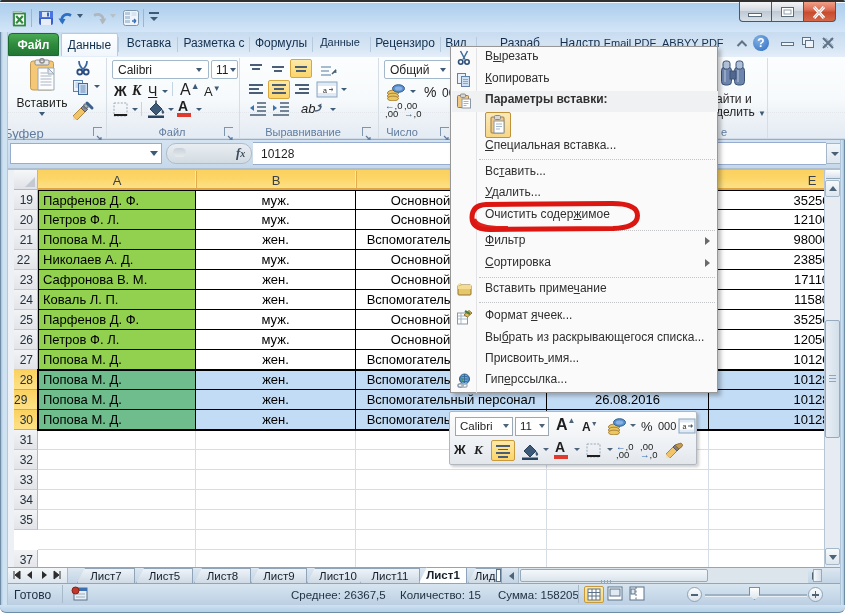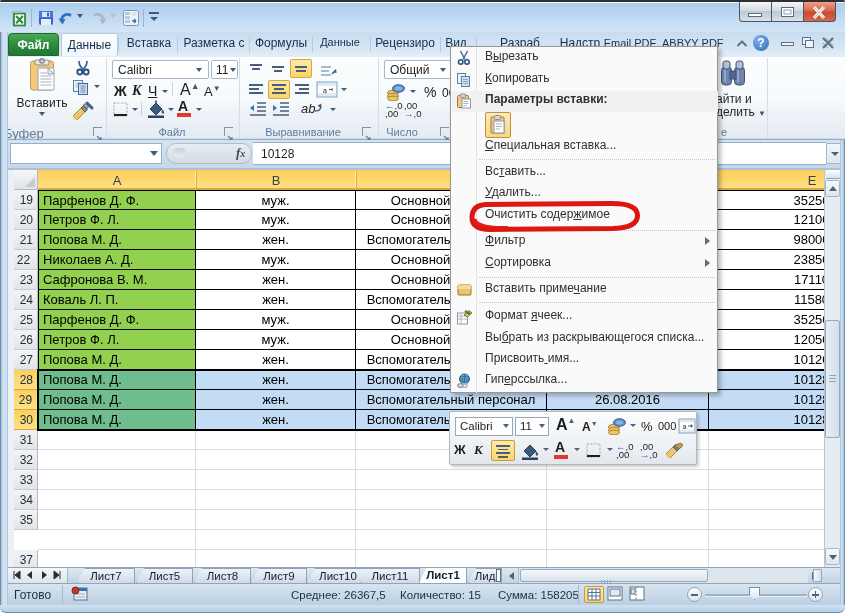--- a/index.html
+++ b/index.html
@@ -369,21 +369,21 @@
         <div class="abs" style="left:188px;top:180px;width:160px;height:20px;background:#fff;border-right:1px solid #000;border-bottom:1px solid #000;font-size:13px;color:#000;text-align:center;line-height:19px;overflow:hidden;white-space:nowrap;">жен.</div>
         <div class="abs" style="left:348px;top:180px;width:191px;height:20px;background:#fff;border-right:1px solid #000;border-bottom:1px solid #000;font-size:13px;color:#000;text-align:center;line-height:19px;overflow:hidden;white-space:nowrap;">Вспомогательный персонал</div>
         <div class="abs" style="left:539px;top:180px;width:162px;height:20px;background:#fff;border-right:1px solid #000;border-bottom:1px solid #000;font-size:13px;color:#000;text-align:center;line-height:19px;overflow:hidden;white-space:nowrap;">05.05.2016</div>
         <div class="abs" style="left:701px;top:180px;width:206px;height:20px;background:#fff;border-right:1px solid #000;border-bottom:1px solid #000;font-size:13px;color:#000;text-align:center;line-height:19px;overflow:hidden;white-space:nowrap;">10120</div>
         <div class="abs" style="left:6px;top:200px;width:24px;height:20px;background:linear-gradient(#fbd15f,#fde187);border-right:1px solid #dfa542;border-bottom:1px solid #dfa542;font-size:12px;color:#22303c;text-align:right;padding:3px 4px 0 0;">28</div>
         <div class="abs" style="left:30px;top:200px;width:158px;height:20px;background:#6fbc8d;border-right:1px solid #000;border-bottom:1px solid #000;border-left:1px solid #000;font-size:13px;color:#000;text-align:left;padding-left:4px;line-height:19px;overflow:hidden;white-space:nowrap;">Попова М. Д.</div>
         <div class="abs" style="left:188px;top:200px;width:160px;height:20px;background:#c3dcf5;border-right:1px solid #000;border-bottom:1px solid #000;font-size:13px;color:#000;text-align:center;line-height:19px;overflow:hidden;white-space:nowrap;">жен.</div>
         <div class="abs" style="left:348px;top:200px;width:191px;height:20px;background:#c3dcf5;border-right:1px solid #000;border-bottom:1px solid #000;font-size:13px;color:#000;text-align:center;line-height:19px;overflow:hidden;white-space:nowrap;">Вспомогательный персонал</div>
         <div class="abs" style="left:539px;top:200px;width:162px;height:20px;background:#c3dcf5;border-right:1px solid #000;border-bottom:1px solid #000;font-size:13px;color:#000;text-align:center;line-height:19px;overflow:hidden;white-space:nowrap;">26.08.2016</div>
         <div class="abs" style="left:701px;top:200px;width:206px;height:20px;background:#c3dcf5;border-right:1px solid #000;border-bottom:1px solid #000;font-size:13px;color:#000;text-align:center;line-height:19px;overflow:hidden;white-space:nowrap;">10128</div>
-        <div class="abs" style="left:6px;top:220px;width:24px;height:20px;background:linear-gradient(#fbd15f,#fde187);border-right:1px solid #dfa542;border-bottom:1px solid #dfa542;font-size:12px;color:#22303c;text-align:center;padding:3px 0 0 0;">29</div>
+        <div class="abs" style="left:6px;top:220px;width:24px;height:20px;background:linear-gradient(#fbd15f,#fde187);border-right:1px solid #dfa542;border-bottom:1px solid #dfa542;font-size:12px;color:#22303c;text-align:left;padding:3px 0 0 0;">29</div>
         <div class="abs" style="left:30px;top:220px;width:158px;height:20px;background:#6fbc8d;border-right:1px solid #000;border-bottom:1px solid #000;border-left:1px solid #000;font-size:13px;color:#000;text-align:left;padding-left:4px;line-height:19px;overflow:hidden;white-space:nowrap;">Попова М. Д.</div>
         <div class="abs" style="left:188px;top:220px;width:160px;height:20px;background:#c3dcf5;border-right:1px solid #000;border-bottom:1px solid #000;font-size:13px;color:#000;text-align:center;line-height:19px;overflow:hidden;white-space:nowrap;">жен.</div>
         <div class="abs" style="left:348px;top:220px;width:191px;height:20px;background:#c3dcf5;border-right:1px solid #000;border-bottom:1px solid #000;font-size:13px;color:#000;text-align:center;line-height:19px;overflow:hidden;white-space:nowrap;">Вспомогательный персонал</div>
         <div class="abs" style="left:539px;top:220px;width:162px;height:20px;background:#c3dcf5;border-right:1px solid #000;border-bottom:1px solid #000;font-size:13px;color:#000;text-align:center;line-height:19px;overflow:hidden;white-space:nowrap;">26.08.2016</div>
         <div class="abs" style="left:701px;top:220px;width:206px;height:20px;background:#c3dcf5;border-right:1px solid #000;border-bottom:1px solid #000;font-size:13px;color:#000;text-align:center;line-height:19px;overflow:hidden;white-space:nowrap;">10128</div>
         <div class="abs" style="left:6px;top:240px;width:24px;height:20px;background:linear-gradient(#fbd15f,#fde187);border-right:1px solid #dfa542;border-bottom:1px solid #dfa542;font-size:12px;color:#22303c;text-align:right;padding:3px 4px 0 0;">30</div>
         <div class="abs" style="left:30px;top:240px;width:158px;height:20px;background:#6fbc8d;border-right:1px solid #000;border-bottom:1px solid #000;border-left:1px solid #000;font-size:13px;color:#000;text-align:left;padding-left:4px;line-height:19px;overflow:hidden;white-space:nowrap;">Попова М. Д.</div>
         <div class="abs" style="left:188px;top:240px;width:160px;height:20px;background:#c3dcf5;border-right:1px solid #000;border-bottom:1px solid #000;font-size:13px;color:#000;text-align:center;line-height:19px;overflow:hidden;white-space:nowrap;">жен.</div>
         <div class="abs" style="left:348px;top:240px;width:191px;height:20px;background:#c3dcf5;border-right:1px solid #000;border-bottom:1px solid #000;font-size:13px;color:#000;text-align:center;line-height:19px;overflow:hidden;white-space:nowrap;">Вспомогательный персонал</div>
         <div class="abs" style="left:539px;top:240px;width:162px;height:20px;background:#c3dcf5;border-right:1px solid #000;border-bottom:1px solid #000;font-size:13px;color:#000;text-align:center;line-height:19px;overflow:hidden;white-space:nowrap;">26.08.2016</div>

